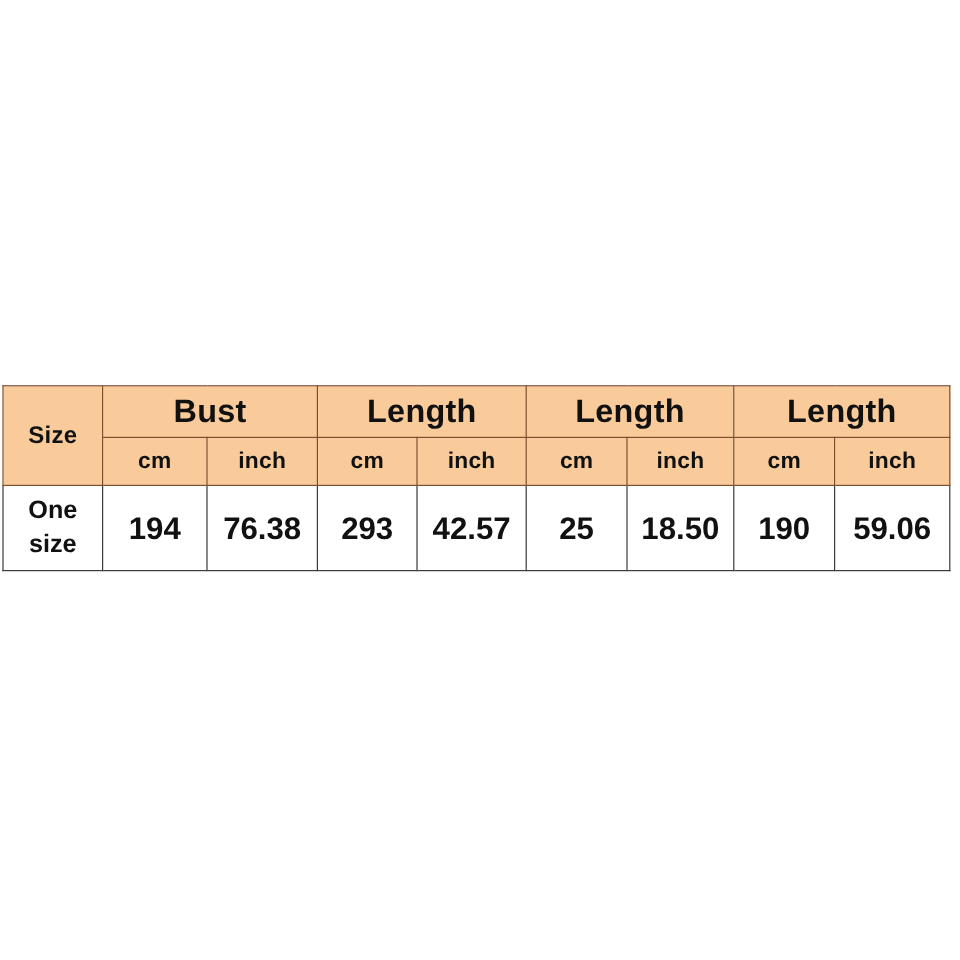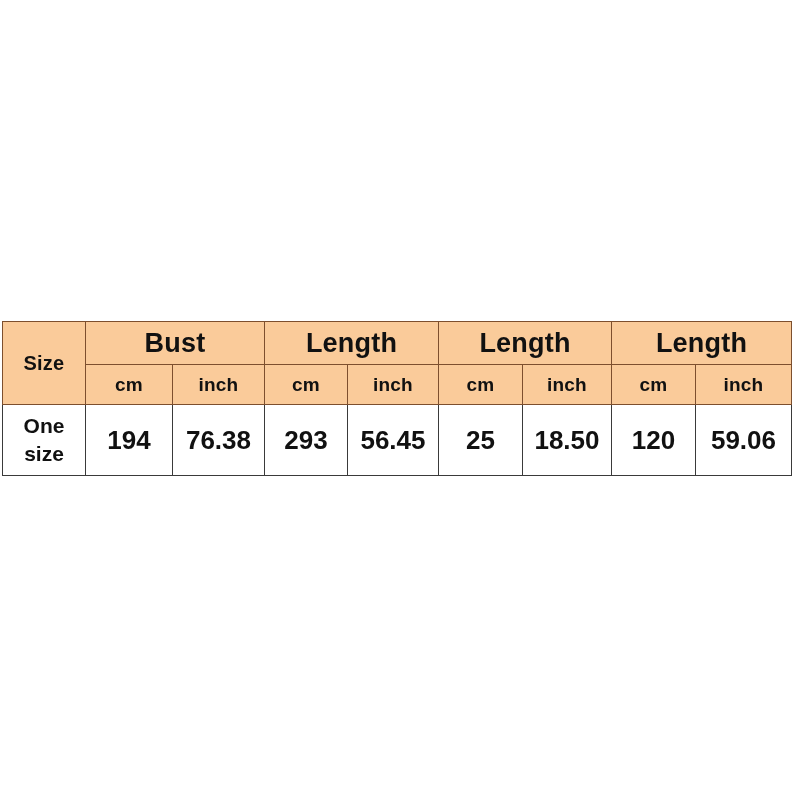--- a/index.html
+++ b/index.html
@@ -110,21 +110,21 @@
         <td class="hd hd-sub">inch</td>
         <td class="hd hd-sub">cm</td>
         <td class="hd hd-sub">inch</td>
       </tr>
 
       <tr style="height:71px">
         <td class="bd bd-size" style="white-space: normal; word-spacing: 100px;">One size</td>
         <td class="bd">194</td>
         <td class="bd">76.38</td>
         <td class="bd">293</td>
-        <td class="bd">56.45</td>
+        <td class="bd">42.57</td>
         <td class="bd">25</td>
         <td class="bd">18.50</td>
-        <td class="bd">120</td>
+        <td class="bd">190</td>
         <td class="bd">59.06</td>
       </tr>
     </tbody>
   </table>
 </div>
 
 </body></html>

